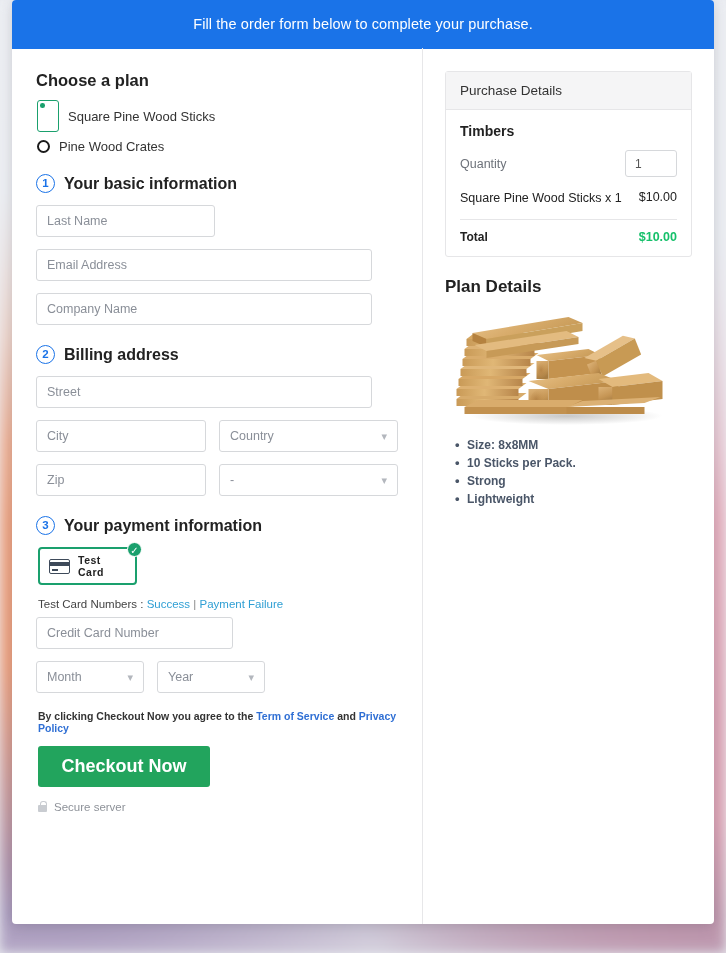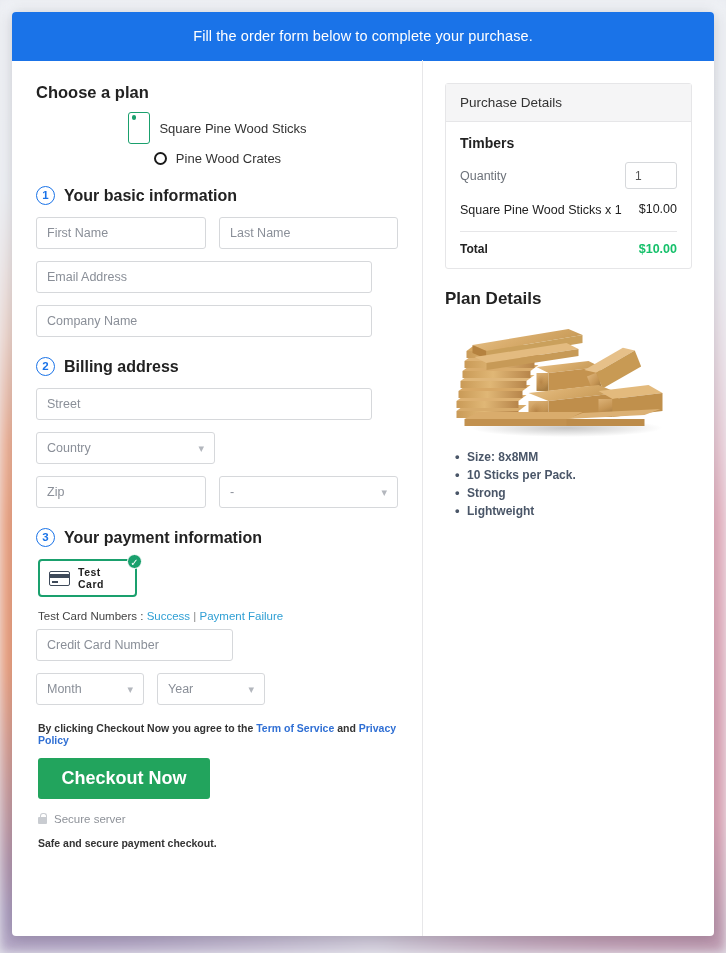--- a/index.html
+++ b/index.html
@@ -22,21 +22,21 @@
       linear-gradient(170deg,#f3f4f7 0%,#eceef3 40%,#dfdce6 70%,#cfc9d8 100%);
     filter:blur(6px);
   }
   #bg-photo::after{
     content:""; position:absolute; inset:0;
     background:linear-gradient(180deg, rgba(240,242,246,0.92) 0%, rgba(240,242,246,0.5) 30%, rgba(240,242,246,0.05) 55%, rgba(240,242,246,0) 100%);
   }
 
   
   #checkout-card {
-    position:absolute; left:12px; top:12px;
+    position:absolute; left:12px; top:0;
     width:702px; height:924px;
     background:#ffffff;
     border-radius:4px;
     box-shadow:0 2px 14px rgba(40,40,60,0.22);
     overflow:hidden;
     display:flex; flex-direction:column;
   }
   #banner {
     background:#1a73e8; color:#ffffff;
     height:49px; line-height:49px;
@@ -53,21 +53,21 @@
   .step-head { display:flex; align-items:center; gap:9px; margin:20px 0 12px 0; }
   .step-num {
     width:19px; height:19px; border-radius:50%;
     border:1.6px solid #1a73e8; color:#1a73e8;
     font-size:11.5px; line-height:16px; text-align:center; font-weight:bold;
     flex:0 0 19px;
   }
   .step-label { font-size:16px; color:#222; font-weight:bold; }
 
   
-  .radio-row { display:flex; align-items:center; gap:9px; margin:0 0 7px 1px;justify-content:center; }
+  .radio-row { display:flex; align-items:center; gap:9px; margin:0 0 7px 1px; }
   .radio-outer {
     width:13px; height:13px; border-radius:50%;
     border:2px solid #1b1b1b; position:relative; flex:0 0 13px;
   }
   .radio-outer.sel { border-color:#1aa06d; }
   .radio-outer.sel::after{
     content:""; position:absolute; left:2.2px; top:2.2px;
     width:4.6px; height:4.6px; border-radius:50%; background:#1aa06d;
   }
   .radio-label { font-size:13px; color:#333; }
@@ -191,39 +191,39 @@
         <span class="radio-outer"></span>
         <span class="radio-label">Pine Wood Crates</span>
       </div>
 
       <div class="step-head">
         <span class="step-num">1</span>
         <span class="step-label">Your basic information</span>
       </div>
 
       <div class="field-row">
-        <div class="inp half">First Name</div>
         <div class="inp half-r">Last Name</div>
       </div>
       <div class="field-row">
         <div class="inp full">Email Address</div>
       </div>
       <div class="field-row">
         <div class="inp full">Company Name</div>
       </div>
 
       <div class="step-head">
         <span class="step-num">2</span>
         <span class="step-label">Billing address</span>
       </div>
 
       <div class="field-row">
         <div class="inp full">Street</div>
       </div>
       <div class="field-row">
+        <div class="inp half">City</div>
         <div class="sel half-r">
           <span>Country</span>
           <span class="chev">▾</span>
         </div>
       </div>
       <div class="field-row">
         <div class="inp half">Zip</div>
         <div class="sel half-r">
           <span>-</span>
           <span class="chev">▾</span>
@@ -264,21 +264,20 @@
         <span>By clicking Checkout Now you agree to the </span><a href="#">Term of Service</a><span> and </span><a href="#">Privacy Policy</a>
       </div>
 
       <button id="checkout-btn">Checkout Now</button>
 
       <div id="secure-row">
         <span class="lock-glyph"></span>
         <span id="secure-label">Secure server</span>
       </div>
 
-      <div id="safe-note">Safe and secure payment checkout.</div>
     </div>
 
     <div id="divider"></div>
 
     <div id="summary-col">
 
       <div id="purchase-panel">
         <div id="purchase-head">Purchase Details</div>
         <div id="purchase-body">
           <div id="timbers-title">Timbers</div>

